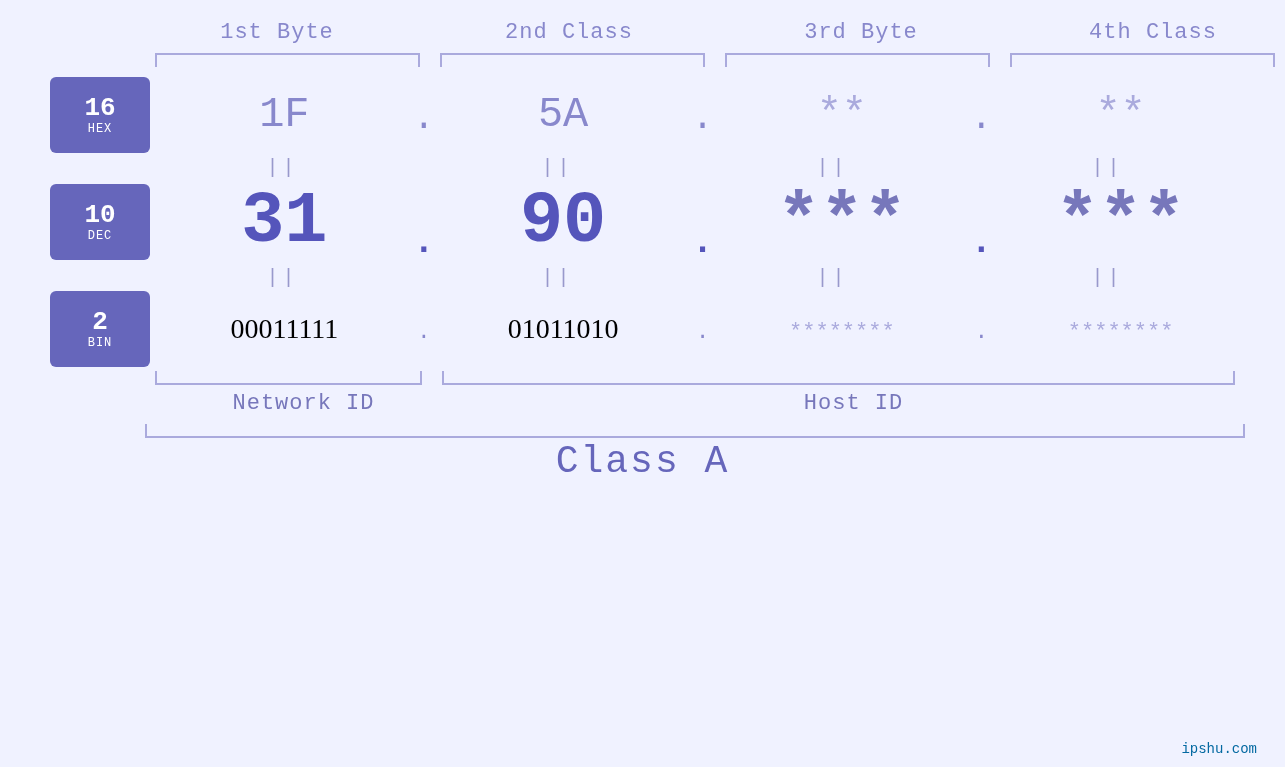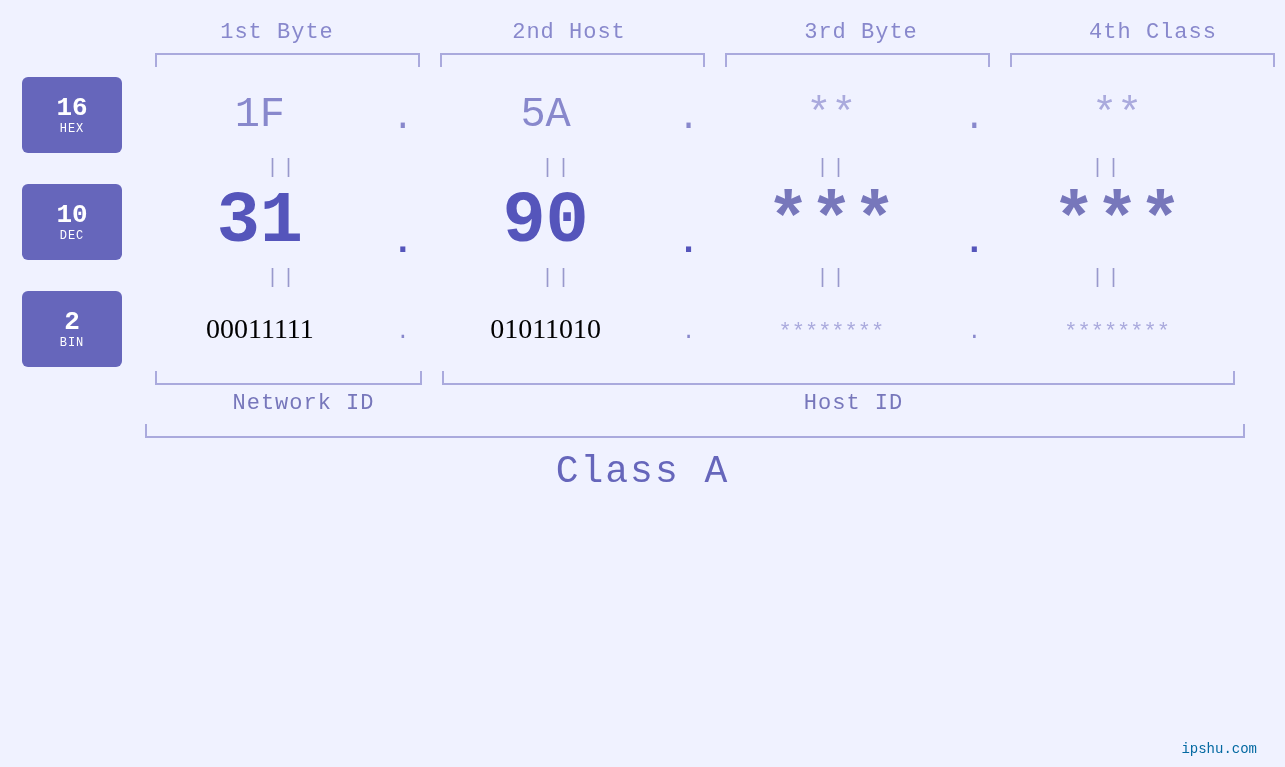--- a/index.html
+++ b/index.html
@@ -69,21 +69,21 @@
 
     .label-badge {
       width: 100px;
       height: 76px;
       background: #6666bb;
       border-radius: 6px;
       display: flex;
       flex-direction: column;
       align-items: center;
       justify-content: center;
-      margin-left: 22px;
+      margin-left: 50px;
       margin-right: 10px;
       color: white;
       flex-shrink: 0;
     }
 
     .badge-num {
       font-size: 26px;
       font-weight: bold;
       line-height: 1.1;
     }
@@ -246,21 +246,21 @@
       height: 14px;
       border-bottom: 2px solid #aaaadd;
       border-left: 2px solid #aaaadd;
       border-right: 2px solid #aaaadd;
     }
 
     
     .class-label-row {
       width: 1050px;
       text-align: center;
-      margin-top: 12px;
+      margin-top: 2px;
     }
 
     .class-label {
       color: #6666bb;
       font-size: 38px;
       font-family: 'Courier New', Courier, monospace;
       letter-spacing: 2px;
     }
 
     
@@ -297,21 +297,21 @@
     }
 
   </style>
 </head>
 <body>
 
 <div class="main-container">
 
   <div class="byte-labels-row">
     <div class="byte-label">1st Byte</div>
-    <div class="byte-label">2nd Host</div>
+    <div class="byte-label">2nd Class</div>
     <div class="byte-label">3rd Byte</div>
     <div class="byte-label">4th Class</div>
   </div>
 
   <div class="bracket-top-row">
     <div class="bracket-top"></div>
     <div class="bracket-top"></div>
     <div class="bracket-top"></div>
     <div class="bracket-top"></div>
   </div>

